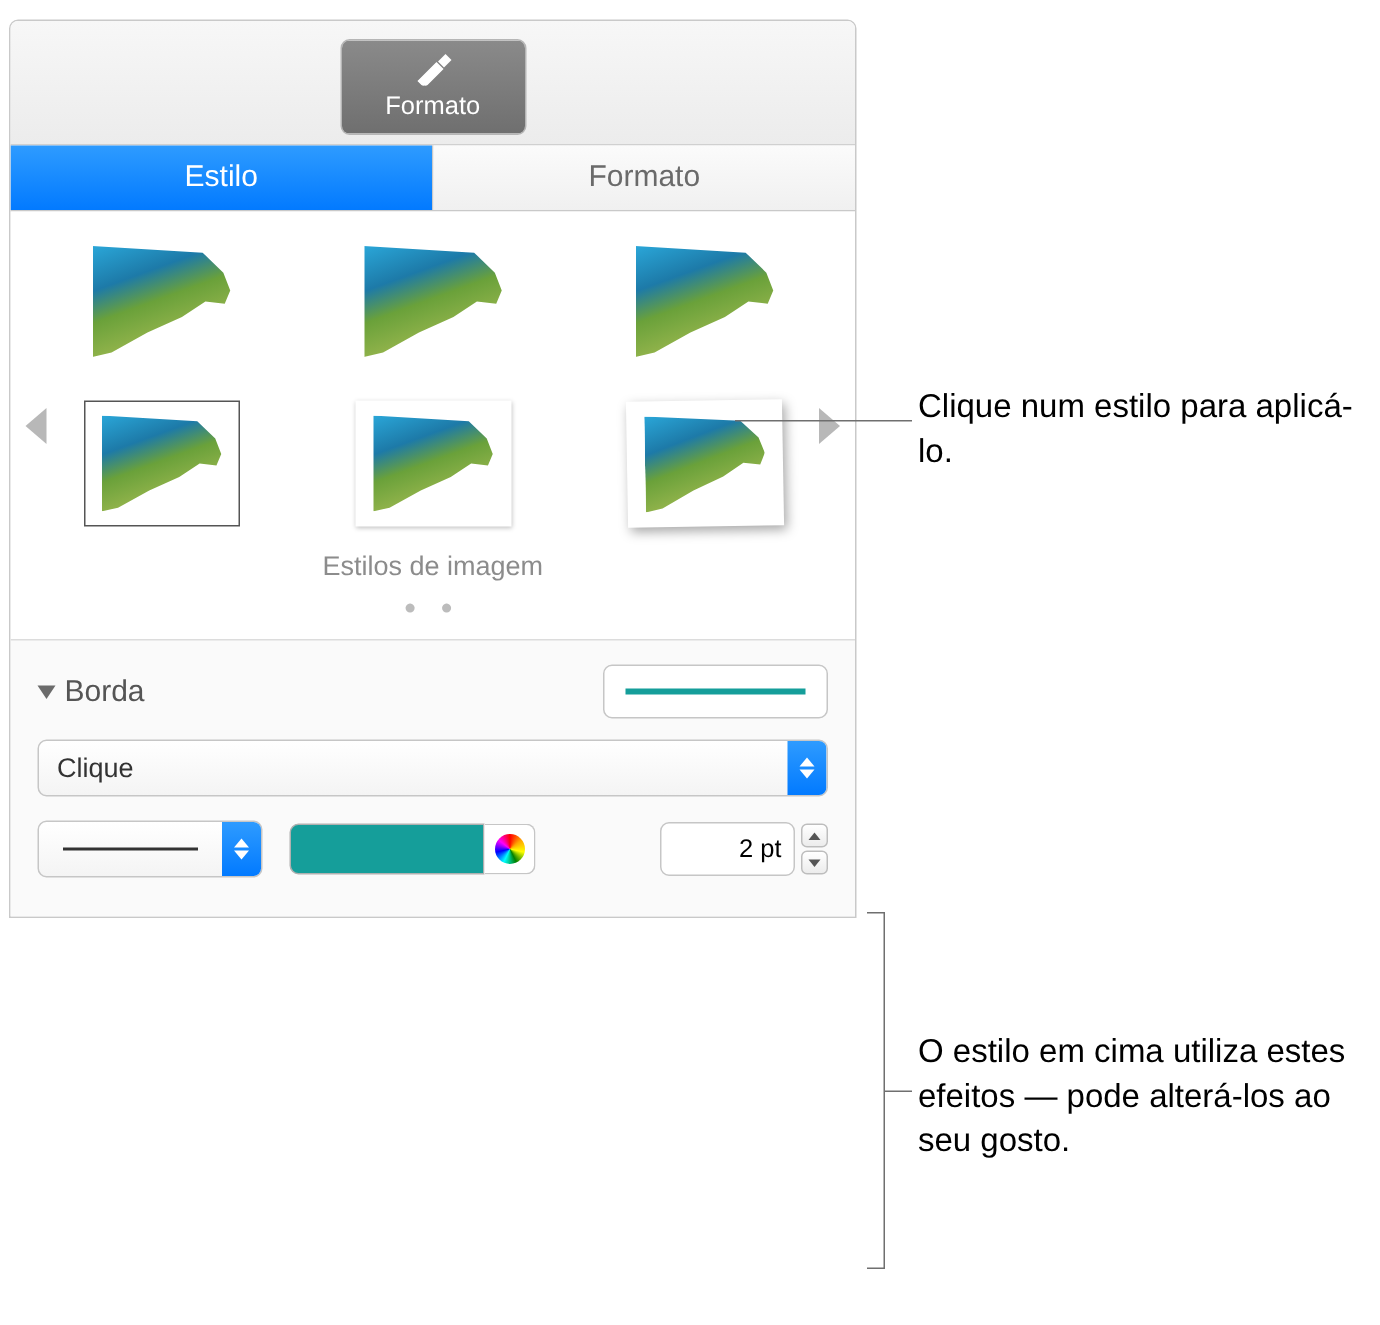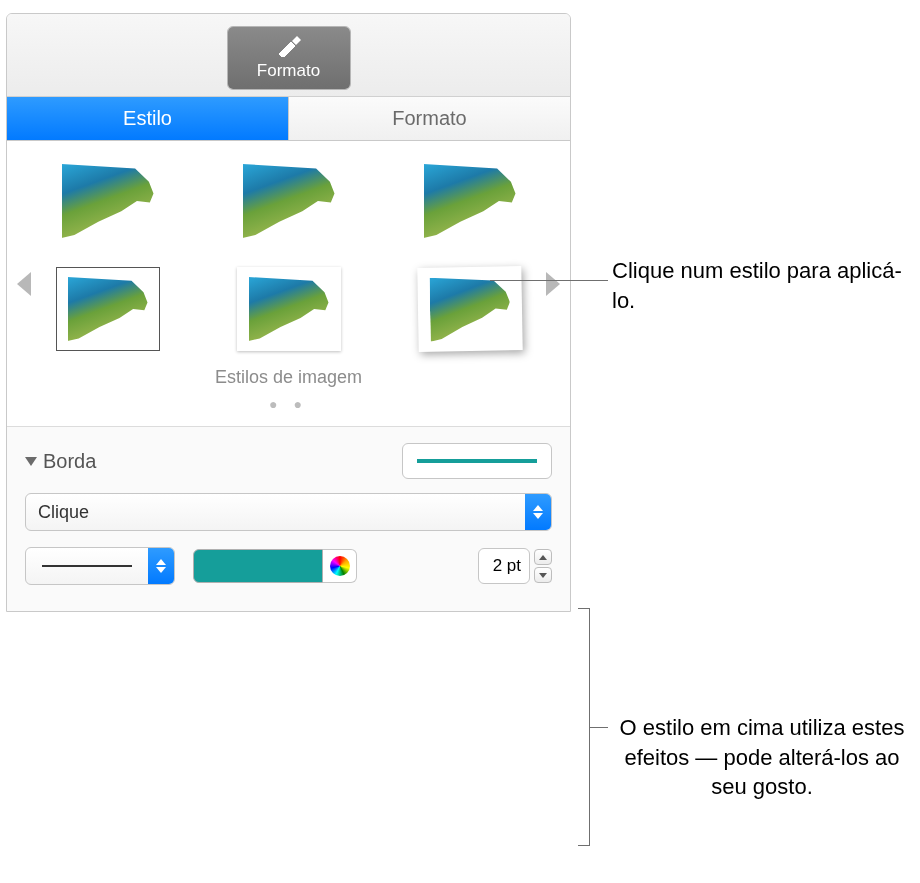--- a/index.html
+++ b/index.html
@@ -225,21 +225,21 @@
     display:flex;align-items:center;justify-content:center;
   }
   .wheel{
     width:20px;height:20px;border-radius:50%;
     background: conic-gradient(red,orange,yellow,green,cyan,blue,magenta,red);
   }
   .size-input{
     display:flex; align-items:center; gap:4px; margin-left:auto;
   }
   .size-input input{
-    width:52px;height:36px;border:1px solid #c6c6c6;border-radius:6px;
+    width:90px;height:36px;border:1px solid #c6c6c6;border-radius:6px;
     text-align:right; padding-right:8px; font-size:17px;
     background:#fff;
   }
   .mini-stepper{
     display:flex;flex-direction:column;gap:2px;
   }
   .mini-stepper .b{
     width:18px;height:16px;border:1px solid #bdbdbd;border-radius:4px;
     background:linear-gradient(#fff,#ececec);
     display:flex;align-items:center;justify-content:center;cursor:pointer;
@@ -249,21 +249,21 @@
   .mini-stepper .b.down .t{border-top:5px solid #555;}
 
   
   .callout {
     position:absolute;
     font-size:22px;
     color:#000;
     line-height:1.35;
   }
   .callout-1 { left: 612px; top: 256px; width: 290px;}
-  .callout-2 { left: 612px; top: 713px; width: 300px; text-align: center;}
+  .callout-2 { left: 612px; top: 686px; width: 300px;}
   .lead-line{
     position:absolute; background:#6f6f6f;
   }
   .lead-h1{left:490px; top:280px; width:118px; height:1px;}
   .bracket{
     position:absolute;
     left:578px; top:608px;
     width:12px; height:238px;
     border-right:1px solid #6f6f6f;
     border-top:1px solid #6f6f6f;

